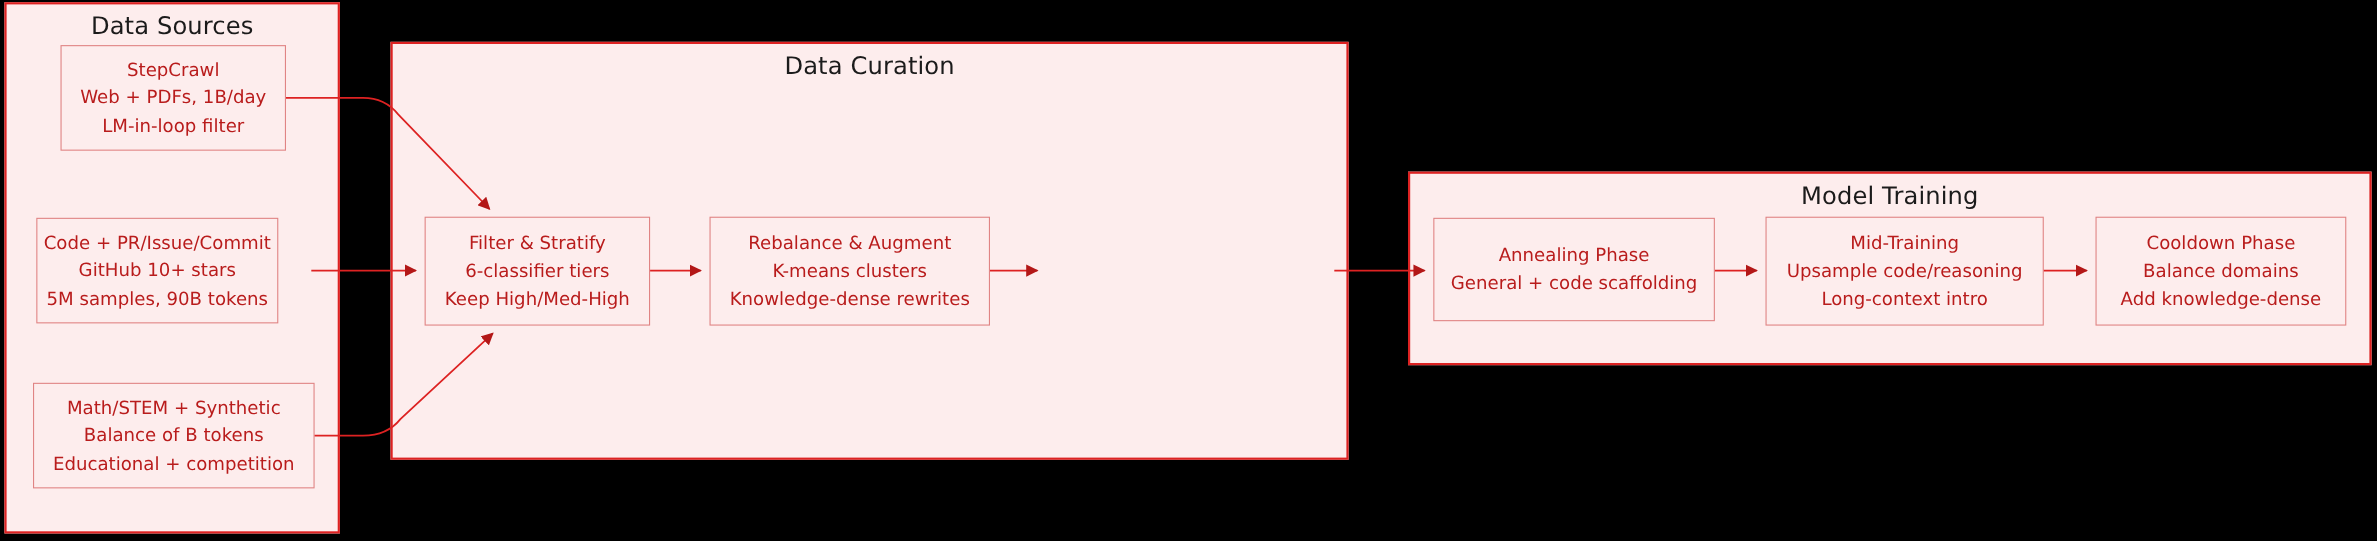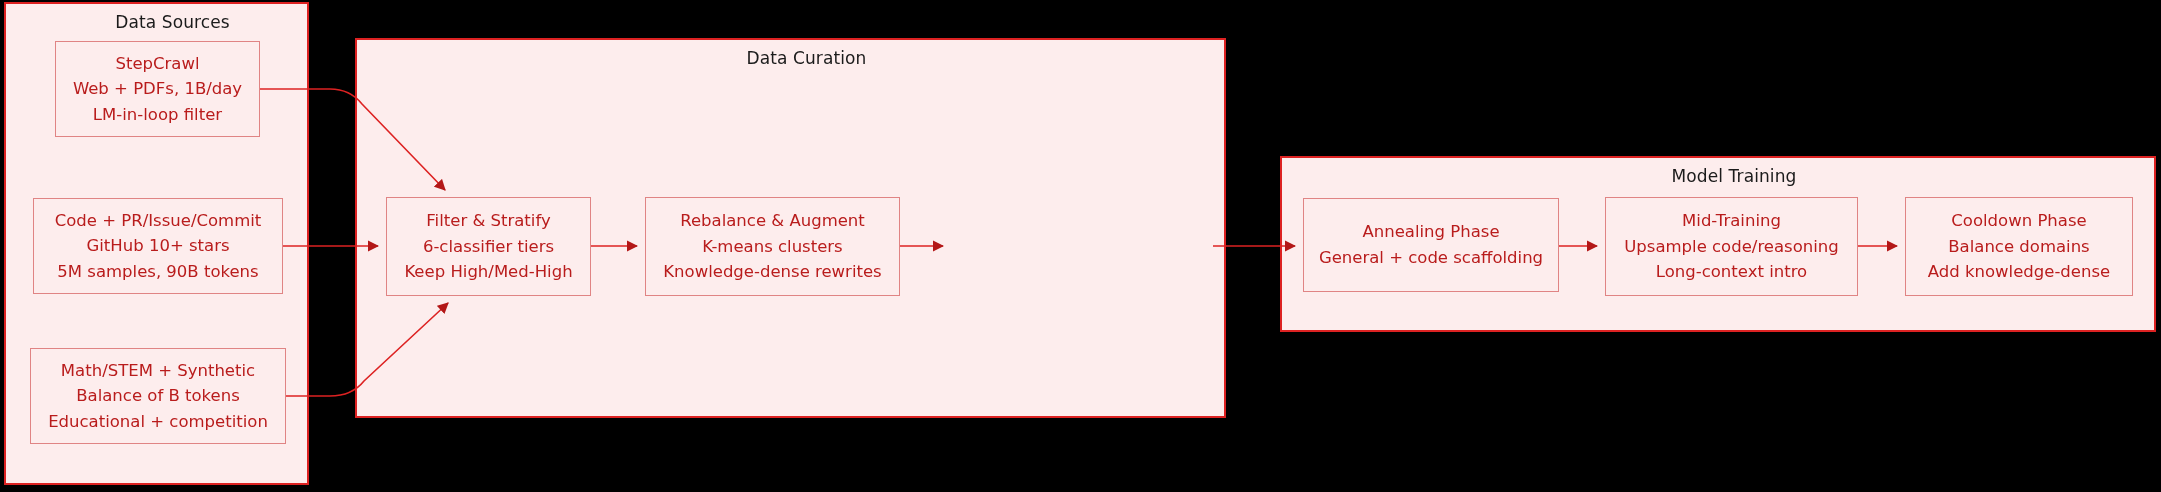--- a/index.html
+++ b/index.html
@@ -29,24 +29,23 @@
     background: #fdeded;
     border: 2px solid #dd2222;
     box-sizing: border-box;
   }
   .cluster-title {
     position: absolute;
     top: 8px;
     left: 0;
     width: 100%;
     text-align: center;
-    font-size: 17px;
+    font-size: 22px;
     color: #1b1b1b;
     letter-spacing: 0.1px;
-    padding-left: 16px;
   }
 
   #cluster-data-sources {
     left: 4px;
     top: 2px;
     width: 305px;
     height: 483px;
   }
   #cluster-data-curation {
     left: 355px;
@@ -73,21 +72,21 @@
     justify-content: center;
     text-align: center;
     color: #b91c1c;
     font-size: 16.5px;
     line-height: 1.55;
   }
   .node .line { white-space: nowrap; }
 
   
   #node-stepcrawl      { left: 55px;  top: 41px;  width: 205px; height: 96px; }
-  #node-code           { left: 33px;  top: 198px; width: 250px; height: 96px; }
+  #node-code           { left: 33px;  top: 198px; width: 220px; height: 96px; }
   #node-math           { left: 30px;  top: 348px; width: 256px; height: 96px; }
 
   
   #node-filter         { left: 386px; top: 197px; width: 205px; height: 99px; }
   #node-rebalance      { left: 645px; top: 197px; width: 255px; height: 99px; text-align: right; }
   #node-sft            { left: 951px; top: 197px; width: 262px; height: 99px; }
 
   
   #node-annealing      { left: 1303px; top: 198px; width: 256px; height: 94px; }
   #node-midtraining    { left: 1605px; top: 197px; width: 253px; height: 99px; }

